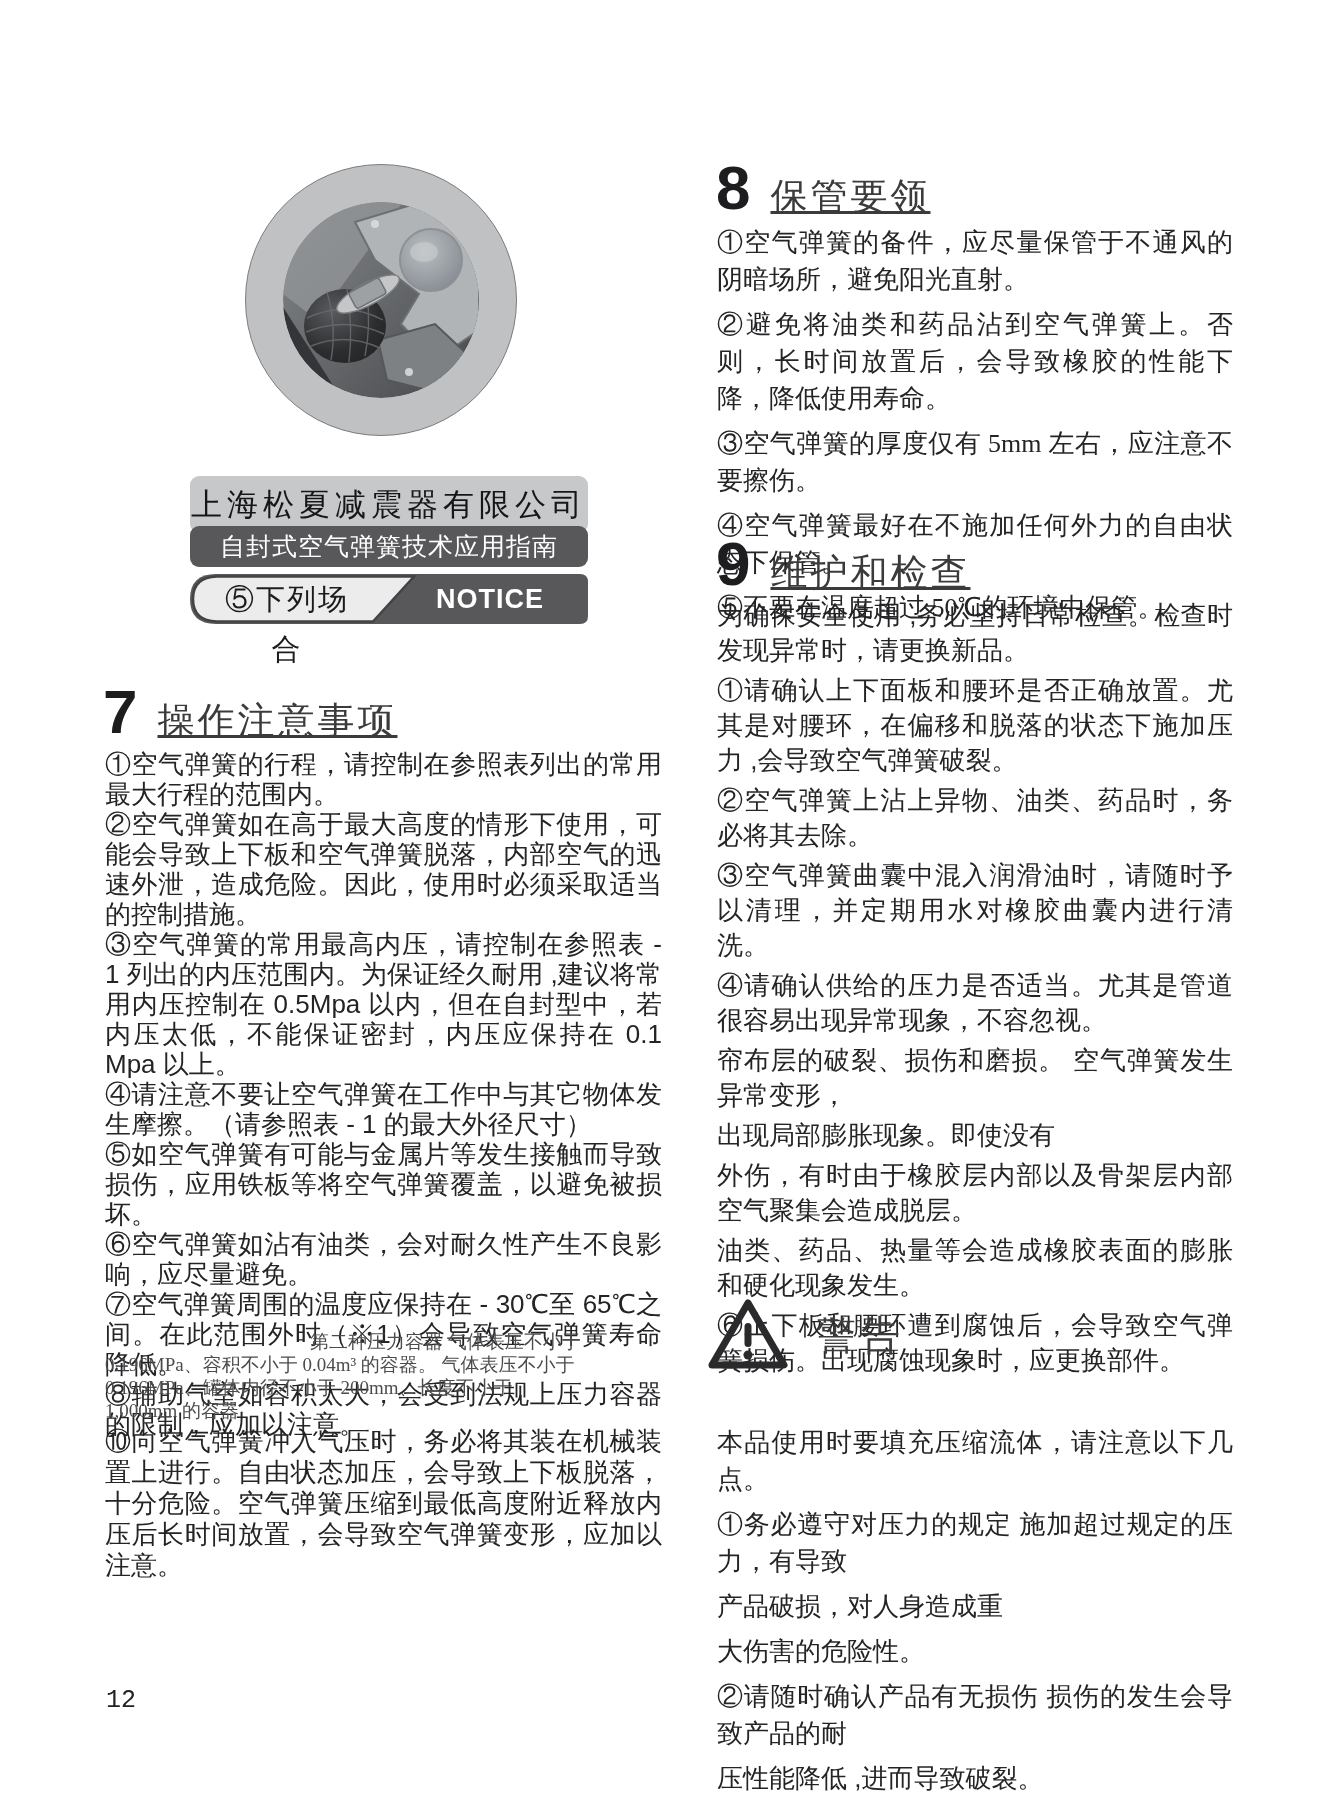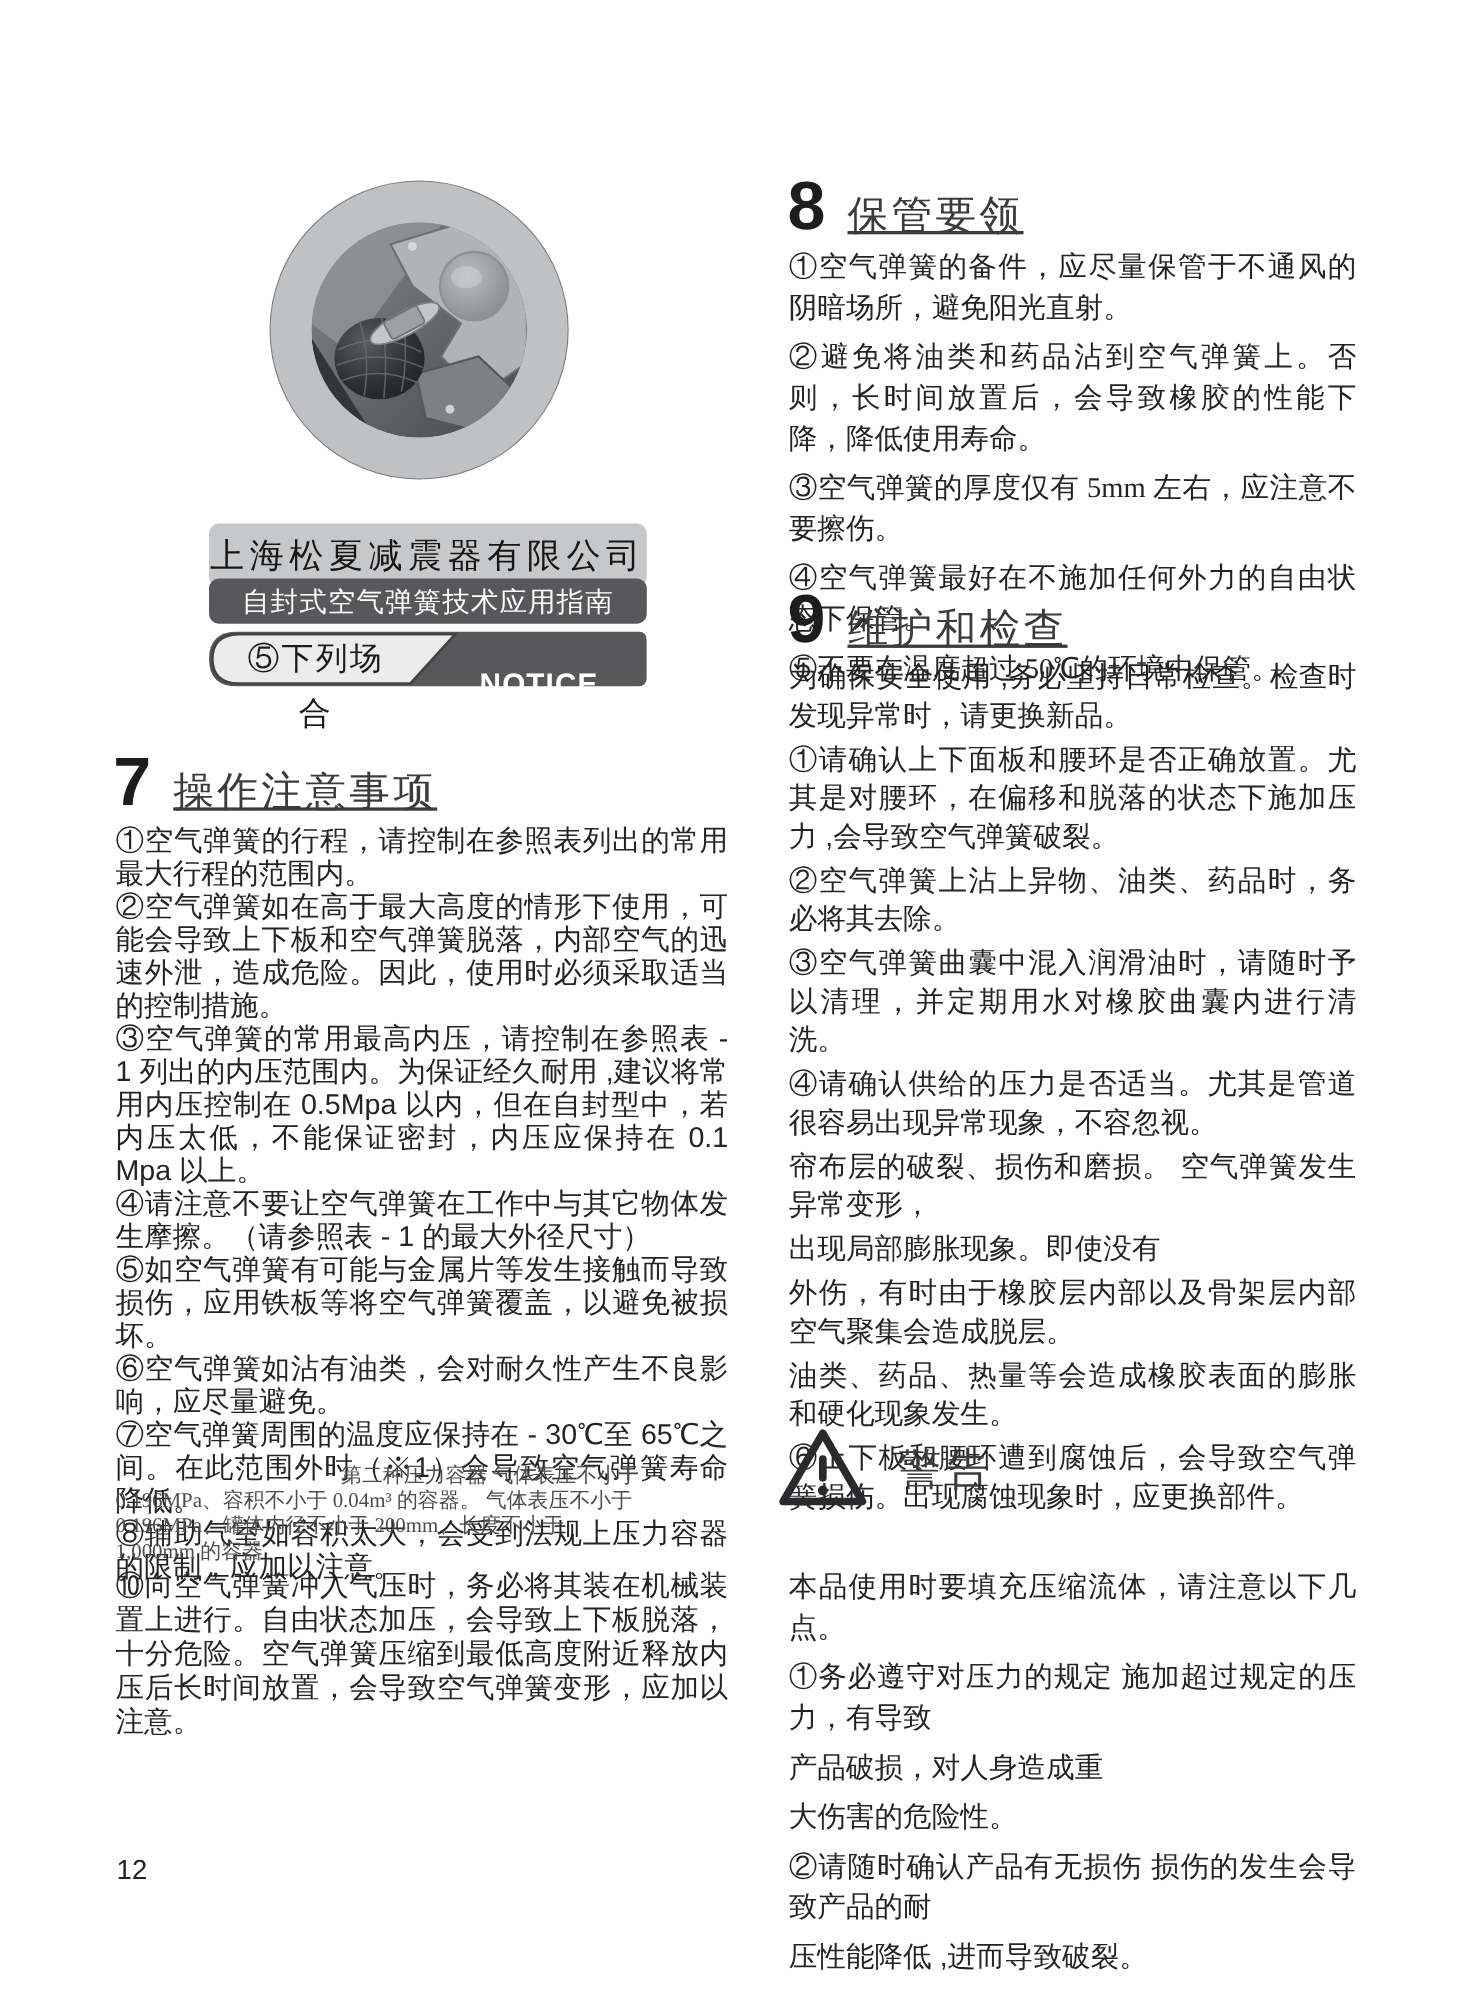--- a/index.html
+++ b/index.html
@@ -26,21 +26,21 @@
     display:flex;align-items:center;justify-content:center;
     font-size:25px;color:#ffffff;letter-spacing:1px;
   }
   #notice-tab{left:190px;top:574px;width:398px;height:50px;}
   #notice-tab .zh{
     position:absolute;left:22px;top:0;width:150px;height:50px;line-height:50px;
     text-align:center;font-size:29px;color:#1c1c1e;letter-spacing:2px;
   }
   #notice-tab .en{
     position:absolute;left:240px;top:0;width:120px;height:50px;line-height:50px;
-    text-align:center;font-size:27px;font-weight:bold;color:#ffffff;letter-spacing:1px;margin-top:23px;
+    text-align:center;font-size:27px;font-weight:bold;color:#ffffff;letter-spacing:1px;
   }
 
   
   .sec-heading{white-space:nowrap;}
   .sec-heading .num{font-size:62px;font-weight:bold;color:#1d1d1f;}
   .sec-heading .title{font-size:37px;color:#3b3b3d;margin-left:20px;letter-spacing:3px;text-decoration:underline;}
 
   
   .body-text p{margin:0;text-align:justify;}
   #s7-body-a{left:105px;top:749px;width:557px;font-size:26px;line-height:30px;}
@@ -59,21 +59,21 @@
   #warn-body p{margin:0 0 8px 0;}
 
   #s7-heading{left:103px;top:676px;}
   #s8-heading{left:716px;top:152px;}
   #s9-heading{left:716px;top:528px;}
 
   
   #warn-heading{left:706px;top:1297px;display:flex;align-items:center;}
   #warn-heading .title{font-size:40px;color:#3b3b3d;letter-spacing:4px;margin-left:26px;}
 
-  #page-num{left:106px;top:1686px;font-size:25px;color:#222224;}
+  #page-num{left:106px;top:1686px;font-size:25px;color:#222224;font-family:Liberation Mono, monospace;}
 </style>
 </head>
 <body>
 
 <div class="abs" id="photo-ring">
   <svg width="196" height="196" viewBox="0 0 196 196">
     <defs>
       <clipPath id="pc">
           <circle cx="98" cy="98" r="98"></circle>
         </clipPath>

